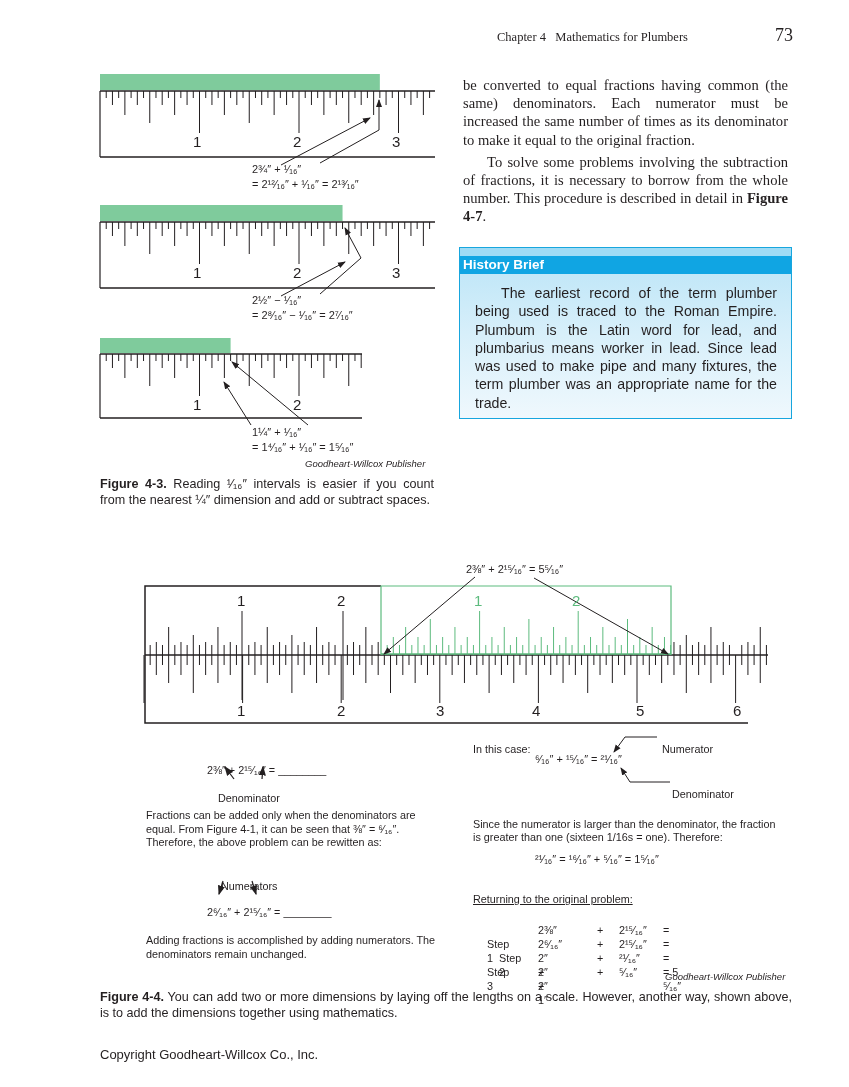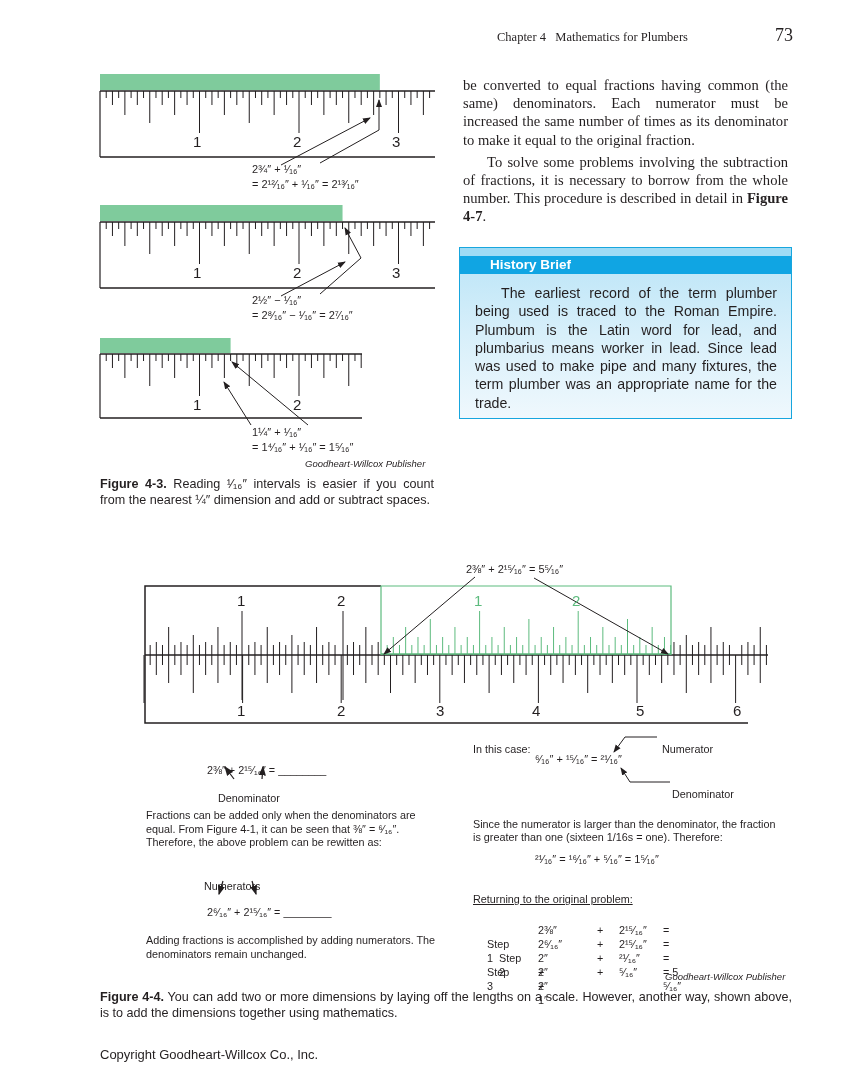--- a/index.html
+++ b/index.html
@@ -10,21 +10,21 @@
   .header { top:27px; left:497px; width:296px; font-size:12.5px; }
   .header .chap { position:absolute; left:0; top:3px; }
   .header .pnum { position:absolute; right:0; top:-2px; font-size:18px; }
   .body-text { left:459px; top:72px; width:333px; font-size:14.6px; line-height:18.2px; text-align:justify; }
   .body-text p { margin:4px; }
   .body-text p.indent { text-indent:24px; }
   .hist { left:459px; top:247px; width:331px; height:170px; border:1.5px solid #17a6de;
           background:linear-gradient(#b9e4f7 0%, #d7effa 50%, #eff8fd 100%); }
   .hist .strip { position:absolute; left:0; right:0; top:0; height:8px; background:#9fdbf5; }
   .hist .title { position:absolute; left:0; right:0; top:8px; height:18px; background:#10a5e3;
-                 color:#fff; font-weight:bold; font-size:13.5px; line-height:18px; padding-left:30px; }
+                 color:#fff; font-weight:bold; font-size:13.5px; line-height:18px; padding-left:3px; }
   .hist .txt { position:absolute; left:15px; right:14px; top:36px; font-size:14.2px; line-height:18.3px; text-align:justify; }
   .hist .txt span.ind { display:inline-block; width:26px; }
   svg { position:absolute; left:0; top:0; }
   .small { font-size:11px; }
   .credit { font-style:italic; font-size:9.5px; }
   .cap { font-size:12.6px; line-height:16.2px; }
   .cap b { font-weight:bold; }
   .fig4 { font-size:10.8px;margin-top:12px; }
   .copy { left:100px; top:1047px; font-size:13px; }
 </style>
@@ -424,21 +424,21 @@
 <div class="abs" style="left:237px;top:702px;font-size:15px;">1</div>
 <div class="abs" style="left:337px;top:702px;font-size:15px;">2</div>
 <div class="abs" style="left:436px;top:702px;font-size:15px;">3</div>
 <div class="abs" style="left:532px;top:702px;font-size:15px;">4</div>
 <div class="abs" style="left:636px;top:702px;font-size:15px;">5</div>
 <div class="abs" style="left:733px;top:702px;font-size:15px;">6</div>
 
 <div class="abs fig4" style="left:207px;top:752px;">2⅜″ + 2¹⁵⁄₁₆″ = ________</div>
 <div class="abs fig4" style="left:218px;top:780px;">Denominator</div>
 <div class="abs fig4" style="left:146px;top:797px;width:300px;line-height:13.5px;">Fractions can be added only when the denominators are equal. From Figure 4-1, it can be seen that ⅜″ = ⁶⁄₁₆″. Therefore, the above problem can be rewitten as:</div>
-<div class="abs fig4" style="left:204px;top:868px;text-align:center;">Numerators</div>
+<div class="abs fig4" style="left:221px;top:868px;text-align:center;">Numerators</div>
 <div class="abs fig4" style="left:207px;top:894px;">2⁶⁄₁₆″ + 2¹⁵⁄₁₆″ = ________</div>
 <div class="abs fig4" style="left:146px;top:922px;width:300px;line-height:13.5px;">Adding fractions is accomplished by adding numerators. The denominators remain unchanged.</div>
 
 <div class="abs fig4" style="left:473px;top:731px;">In this case:</div>
 <div class="abs fig4" style="left:662px;top:731px;">Numerator</div>
 <div class="abs small" style="left:535px;top:753px;">⁶⁄₁₆″ + ¹⁵⁄₁₆″ =  ²¹⁄₁₆″</div>
 <div class="abs fig4" style="left:672px;top:776px;">Denominator</div>
 <div class="abs fig4" style="left:473px;top:806px;width:310px;line-height:12.8px;">Since the numerator is larger than the denominator, the fraction is greater than one (sixteen 1/16s = one). Therefore:</div>
 <div class="abs small" style="left:535px;top:853px;">²¹⁄₁₆″ = ¹⁶⁄₁₆″ +  ⁵⁄₁₆″ = 1⁵⁄₁₆″</div>
 <div class="abs fig4" style="left:473px;top:881px;text-decoration:underline;">Returning to the original problem:</div>

